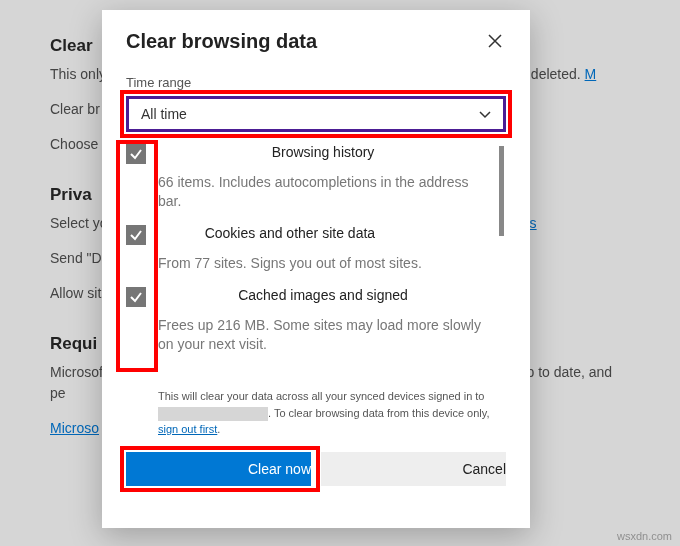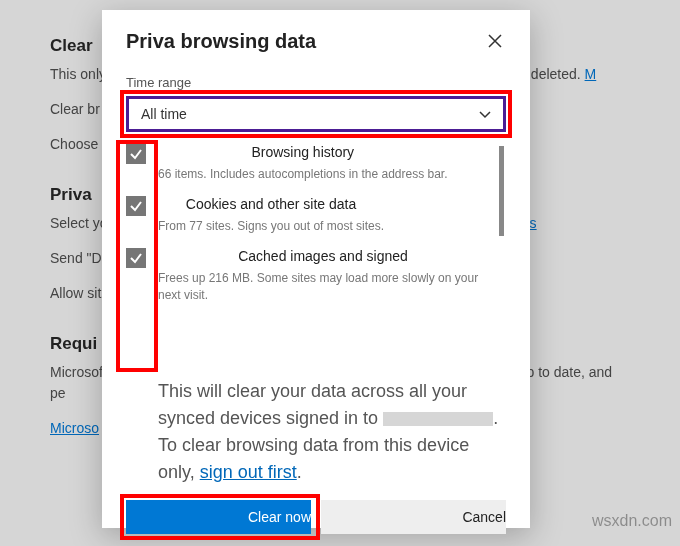--- a/index.html
+++ b/index.html
@@ -91,26 +91,26 @@
     width: 20px; height: 20px;
     background: #767676;
     display: flex;
     align-items: center;
     justify-content: center;
     flex-shrink: 0;
     cursor: pointer;
   }
   .checkbox svg { width: 14px; height: 14px; display:block; }
   .item-title { font-size: 14px; color: #222; text-align: center; }
-  .item-sub { font-size: 12px; color: #777; margin-top: 6px; line-height: 1.35; }
+  .item-sub { font-size: 14px; color: #777; margin-top: 13px; line-height: 1.35; }
   .sync-note {
-    font-size: 18px;
+    font-size: 11px;
     color: #555;
     line-height: 1.5;
-    margin-top: 6px;
+    margin-top: 16px;
     padding-left: 32px;
   }
   .sync-note a { color: #0067b8; text-decoration: underline; cursor:pointer; }
   .redact {
     display: inline-block;
     background: #d6d6d6;
     color: transparent;
     user-select: none;
     vertical-align: middle;
     height: 14px;
@@ -126,23 +126,23 @@
     padding: 9px 0;
     text-align: right;
     font-size: 14px;
     border: none;
     cursor: pointer;
   }
   .btn-primary { background: #0078d4; color: #fff; }
   .btn-secondary { background: #eee; color: #222; }
   .watermark {
     position: absolute;
-    bottom: 16px;
+    bottom: 4px;
     right: 8px;
-    font-size: 16px;
+    font-size: 11px;
     color: rgba(0,0,0,0.35);
     z-index: 200;
     margin-left: 44px;
   }
 </style>
 </head>
 <body>
 
 <div class="bg-page">
   <h3>Clear</h3>
@@ -165,21 +165,21 @@
   <p>
     <span>Microsof</span>
     <span style="display:inline-block;width:380px"></span>
     <span>ure, up to date, and pe</span>
   </p>
   <p><a href="#">Microso</a></p>
 </div>
 
 <div class="dialog">
   <div class="dialog-header">
-    <div class="dialog-title">Priva browsing data</div>
+    <div class="dialog-title">Clear browsing data</div>
     <div class="close-btn">
       <svg viewBox="0 0 14 14">
           <path d="M1 1 L13 13 M13 1 L1 13" stroke="#333" stroke-width="1.5" fill="none"></path>
         </svg>
     </div>
   </div>
 
   <div class="tr-label">Time range</div>
   <div class="select-wrap">
     <div class="select">

